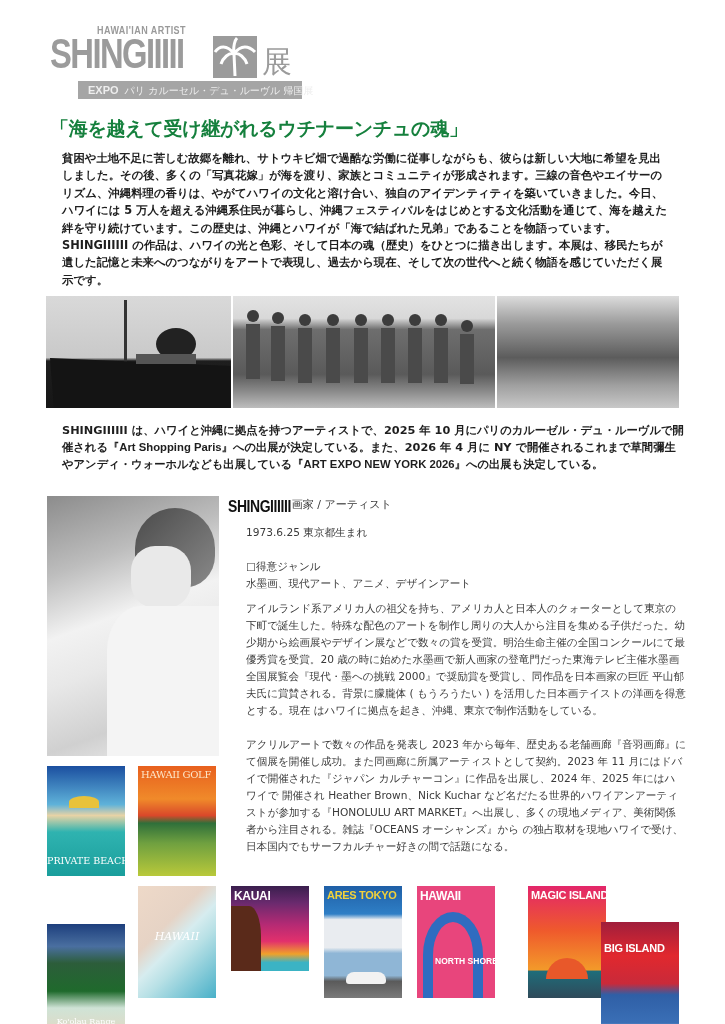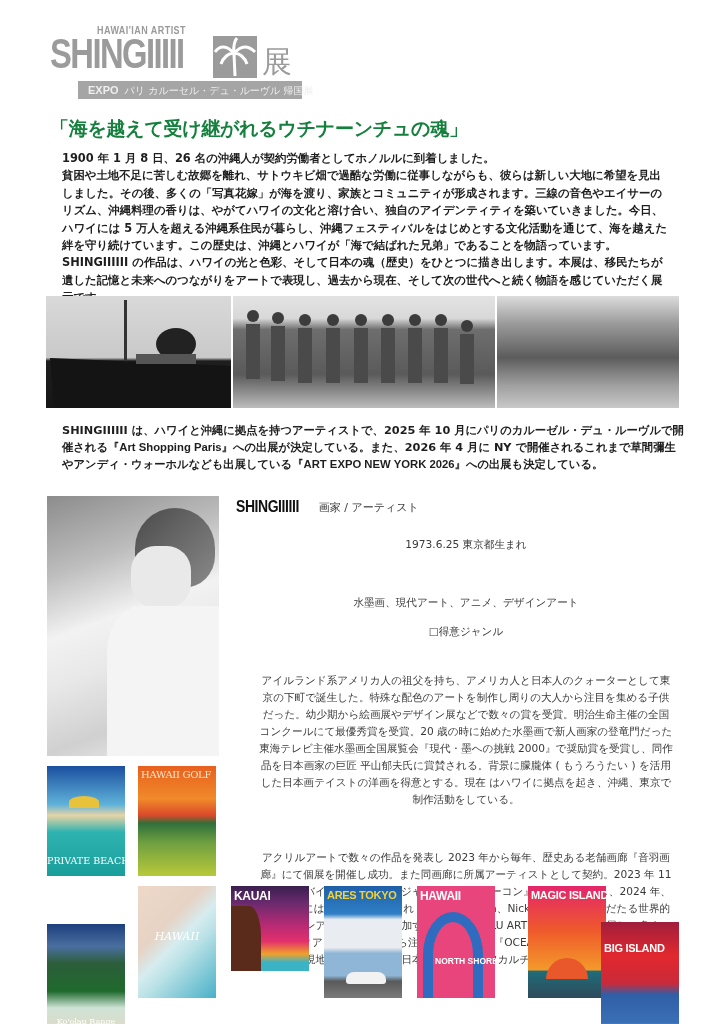--- a/index.html
+++ b/index.html
@@ -26,25 +26,25 @@
   .workers { width:262px; background:linear-gradient(180deg,#e3e3e3 0%,#d8d8d8 20%,#6e6e6e 30%,#5a5a5a 70%,#8a8a8a 85%,#bdbdbd 100%); }
   .cane { width:183px; background:linear-gradient(180deg,#dcdcdc 0%,#9a9a9a 25%,#5c5c5c 55%,#a0a0a0 80%,#c8c8c8 100%); }
   .announce { left:62px; top:422px; width:625px; font-size:11.3px; line-height:17px; font-weight:bold; color:#1e1e1e; }
   .announce b { font-family:"Liberation Sans",sans-serif; }
   .portrait { left:47px; top:496px; width:172px; height:260px;
     background:linear-gradient(160deg,#8c8c8c 0%,#bdbdbd 25%,#f2f2f2 45%,#e8e8e8 60%,#d0d0d0 80%,#f5f5f5 100%); }
   .portrait .hair { position:absolute; left:88px; top:12px; width:80px; height:80px; border-radius:50% 50% 40% 40%;
     background:linear-gradient(135deg,#4a4a4a,#8a8a8a); }
   .portrait .face { position:absolute; left:84px; top:50px; width:60px; height:62px; border-radius:40%; background:#e9e9e9; }
   .portrait .towel { position:absolute; left:60px; top:110px; width:112px; height:150px; background:#f4f4f4; border-radius:30% 0 0 0; }
-  .name-row { left:236px; top:497px; display:flex; align-items:center; gap:20px; }
+  .name-row { left:228px; top:497px; display:flex; align-items:flex-start; gap:1px; }
   .artist-name { font-family:"Liberation Sans",sans-serif; font-weight:bold; font-size:17px; letter-spacing:-0.5px; transform:scaleX(0.82); transform-origin:left; color:#111; }
   .artist-role { font-size:11px; color:#333; margin-left:-14px; }
   .bio { left:246px; top:524px; width:440px; font-size:10.6px; line-height:17px; color:#3a3a3a; }
-  .bio p { margin:12px;text-align:center; }
+  .bio p { margin:0; }
   .bio .gap { height:17px; }
   .poster { position:absolute; overflow:hidden; }
   .poster .ttl { position:absolute; left:3px; top:3px; font-family:"Liberation Sans",sans-serif; font-weight:bold; font-size:11px; color:#fff; letter-spacing:-0.3px; white-space:nowrap; }
   .poster .btm { position:absolute; left:0; right:0; text-align:center; font-family:"DejaVu Serif",serif; font-size:10px; color:#fff; white-space:nowrap; }
 </style>
 </head>
 <body>
 
 <div class="abs logo-small">HAWAI'IAN ARTIST</div>
 <div class="abs logo-big">SHINGIIIII</div>
@@ -53,21 +53,20 @@
   <path d="M22 40 L21 18 M21 18 C14 8 6 10 2 16 M21 18 C28 8 36 10 42 16 M21 18 C16 16 10 22 8 28 M21 18 C26 16 32 22 34 28 M21 18 C20 10 22 4 24 2" stroke="#ffffff" stroke-width="3" fill="none"></path>
 </svg>
 <div class="abs logo-ten">展</div>
 <div class="abs logo-bar">
   <span class="paris">EXPO</span><span class="sub">パリ カルーセル・デュ・ルーヴル 帰国展</span>
 </div>
 
 <div class="abs headline">「海を越えて受け継がれるウチナーンチュの魂」</div>
 
 <div class="abs intro">
-  <p>1900 年 1 月 8 日、26 名の沖縄人が契約労働者としてホノルルに到着しました。</p>
   <p>貧困や土地不足に苦しむ故郷を離れ、サトウキビ畑で過酷な労働に従事しながらも、彼らは新しい大地に希望を見出しました。その後、多くの「写真花嫁」が海を渡り、家族とコミュニティが形成されます。三線の音色やエイサーのリズム、沖縄料理の香りは、やがてハワイの文化と溶け合い、独自のアイデンティティを築いていきました。今日、ハワイには 5 万人を超える沖縄系住民が暮らし、沖縄フェスティバルをはじめとする文化活動を通じて、海を越えた絆を守り続けています。この歴史は、沖縄とハワイが「海で結ばれた兄弟」であることを物語っています。SHINGIIIIII の作品は、ハワイの光と色彩、そして日本の魂（歴史）をひとつに描き出します。本展は、移民たちが遺した記憶と未来へのつながりをアートで表現し、過去から現在、そして次の世代へと続く物語を感じていただく展示です。</p>
 </div>
 
 <div class="abs photos">
   <div class="photo ship">
     <svg width="186" height="112" viewBox="0 0 186 112">
       <rect x="78" y="4" width="3" height="66" fill="#333"></rect>
       <ellipse cx="130" cy="48" rx="20" ry="16" fill="#222"></ellipse>
       <path d="M4 62 L186 70 L186 112 L8 112 Z" fill="#141414"></path>
       <rect x="90" y="58" width="60" height="10" fill="#555"></rect>
@@ -112,22 +111,22 @@
   <div class="towel"></div>
 </div>
 
 <div class="abs name-row">
   <span class="artist-name">SHINGIIIIII</span>
   <span class="artist-role">画家 / アーティスト</span>
 </div>
 <div class="abs bio">
   <p>1973.6.25 東京都生まれ</p>
   <div class="gap"></div>
+  <p>□得意ジャンル</p>
   <p>水墨画、現代アート、アニメ、デザインアート</p>
-  <p>□得意ジャンル</p>
   <div style="height:8px"></div>
   <p>アイルランド系アメリカ人の祖父を持ち、アメリカ人と日本人のクォーターとして東京の下町で誕生した。特殊な配色のアートを制作し周りの大人から注目を集める子供だった。幼少期から絵画展やデザイン展などで数々の賞を受賞。明治生命主催の全国コンクールにて最優秀賞を受賞。20 歳の時に始めた水墨画で新人画家の登竜門だった東海テレビ主催水墨画全国展覧会『現代・墨への挑戦 2000』で奨励賞を受賞し、同作品を日本画家の巨匠 平山郁夫氏に賞賛される。背景に朦朧体 ( もうろうたい ) を活用した日本画テイストの洋画を得意とする。現在 はハワイに拠点を起き、沖縄、東京で制作活動をしている。</p>
   <div class="gap"></div>
   <p>アクリルアートで数々の作品を発表し 2023 年から毎年、歴史ある老舗画廊『音羽画廊』にて個展を開催し成功。また同画廊に所属アーティストとして契約。2023 年 11 月にはドバイで開催された『ジャパン カルチャーコン』に作品を出展し、2024 年、2025 年にはハワイで 開催され Heather Brown、Nick Kuchar など名だたる世界的ハワイアンアーティストが参加する『HONOLULU ART MARKET』へ出展し、多くの現地メディア、美術関係者から注目される。雑誌『OCEANS オーシャンズ』から の独占取材を現地ハワイで受け、日本国内でもサーフカルチャー好きの間で話題になる。</p>
 </div>
 
 <div class="poster" style="left:47px;top:766px;width:78px;height:110px;background:linear-gradient(180deg,#1b4fa0 0%,#5fb2d9 35%,#e7d3a6 45%,#2fb3b0 60%,#1a9e9c 100%);">
   <div style="position:absolute;left:22px;top:30px;width:30px;height:12px;border-radius:50% 50% 0 0;background:#e8c23a;"></div>
   <div class="btm" style="bottom:10px;font-size:9.5px;">PRIVATE BEACH</div>
 </div>

